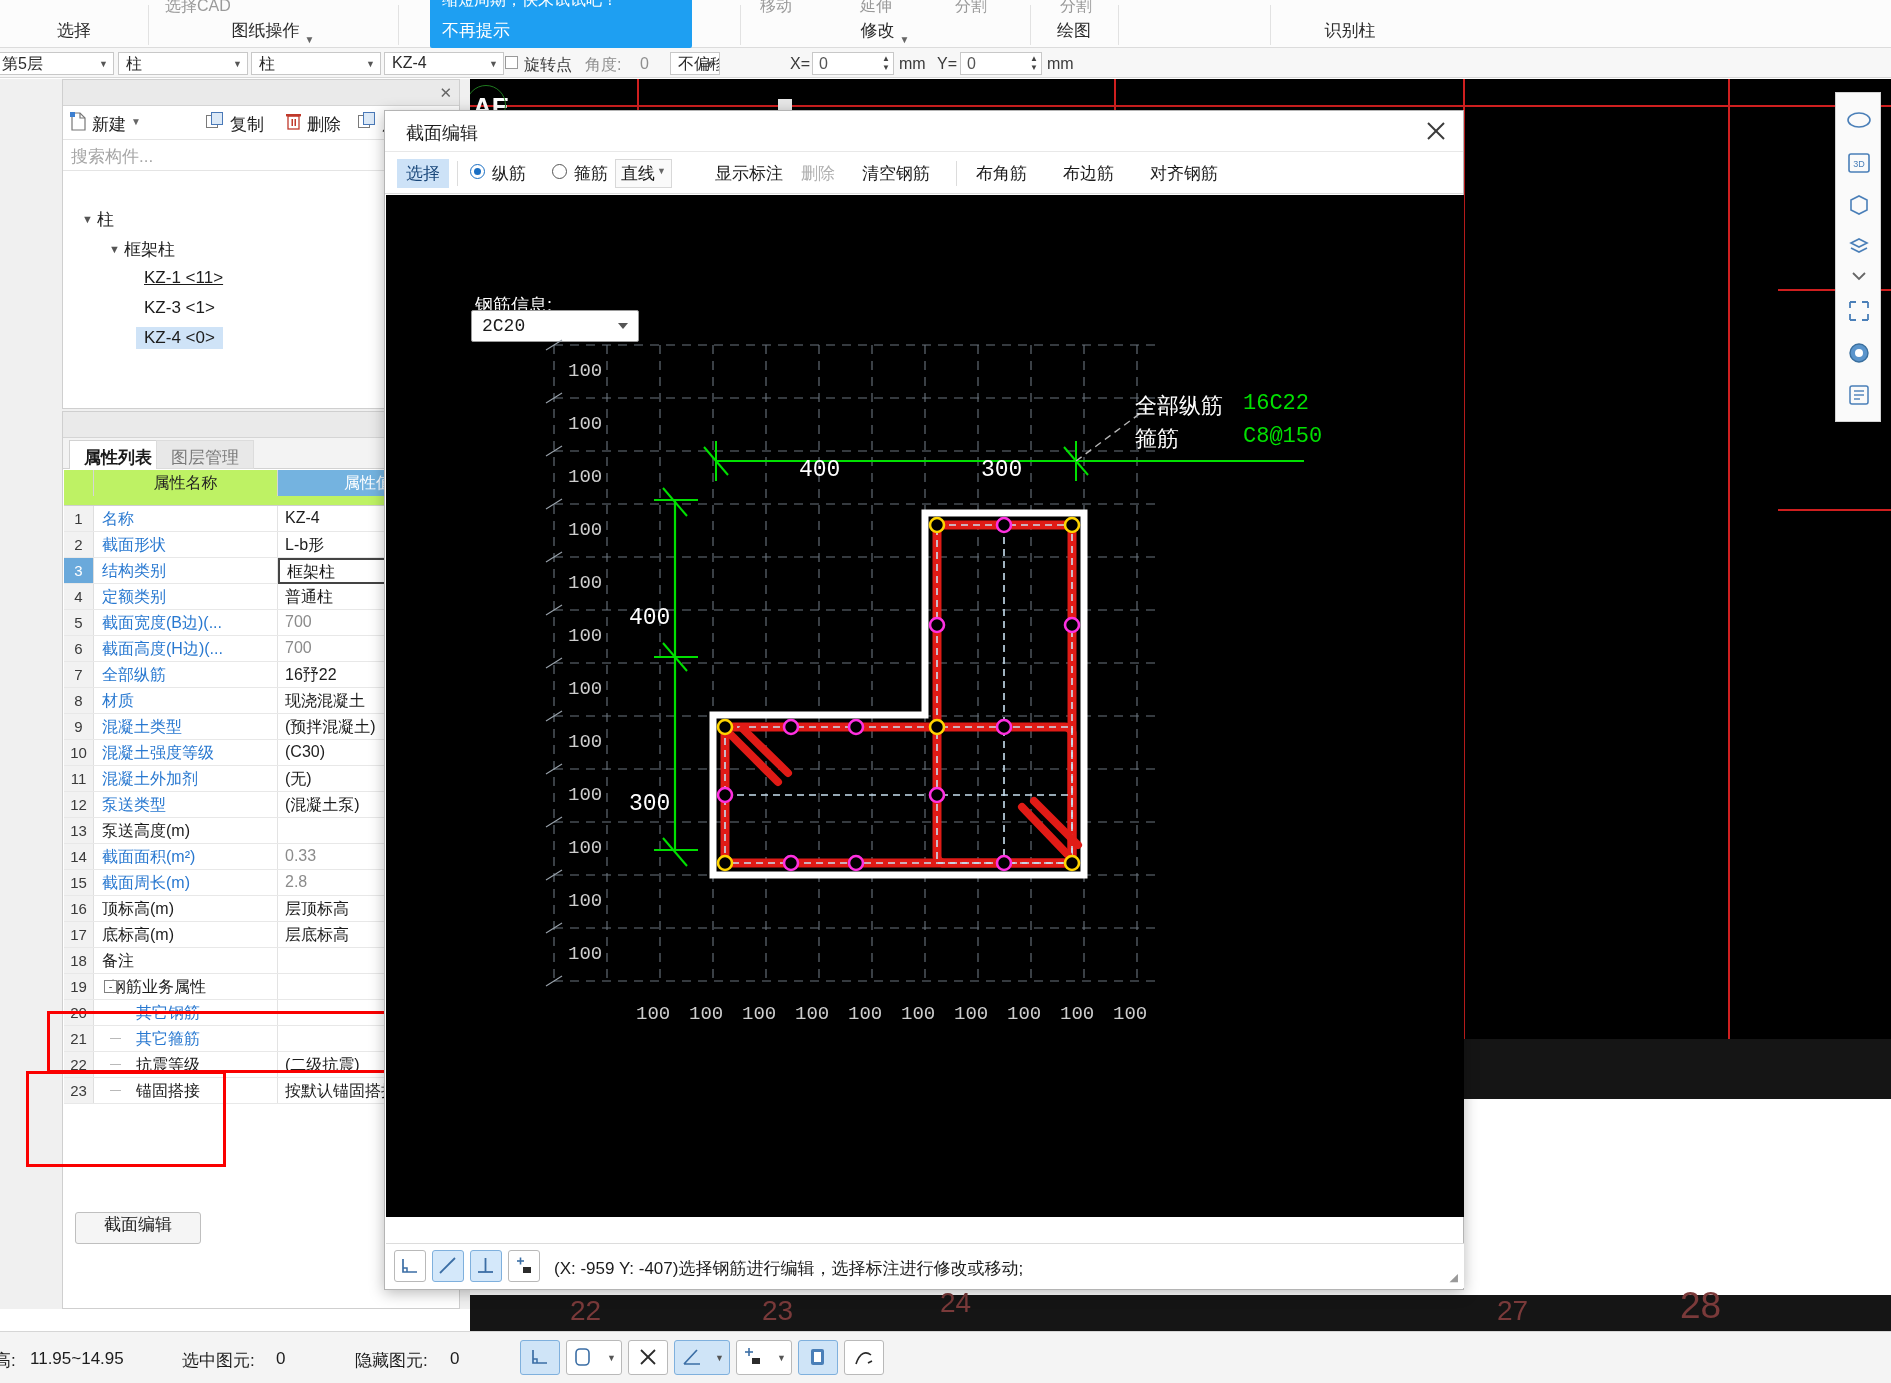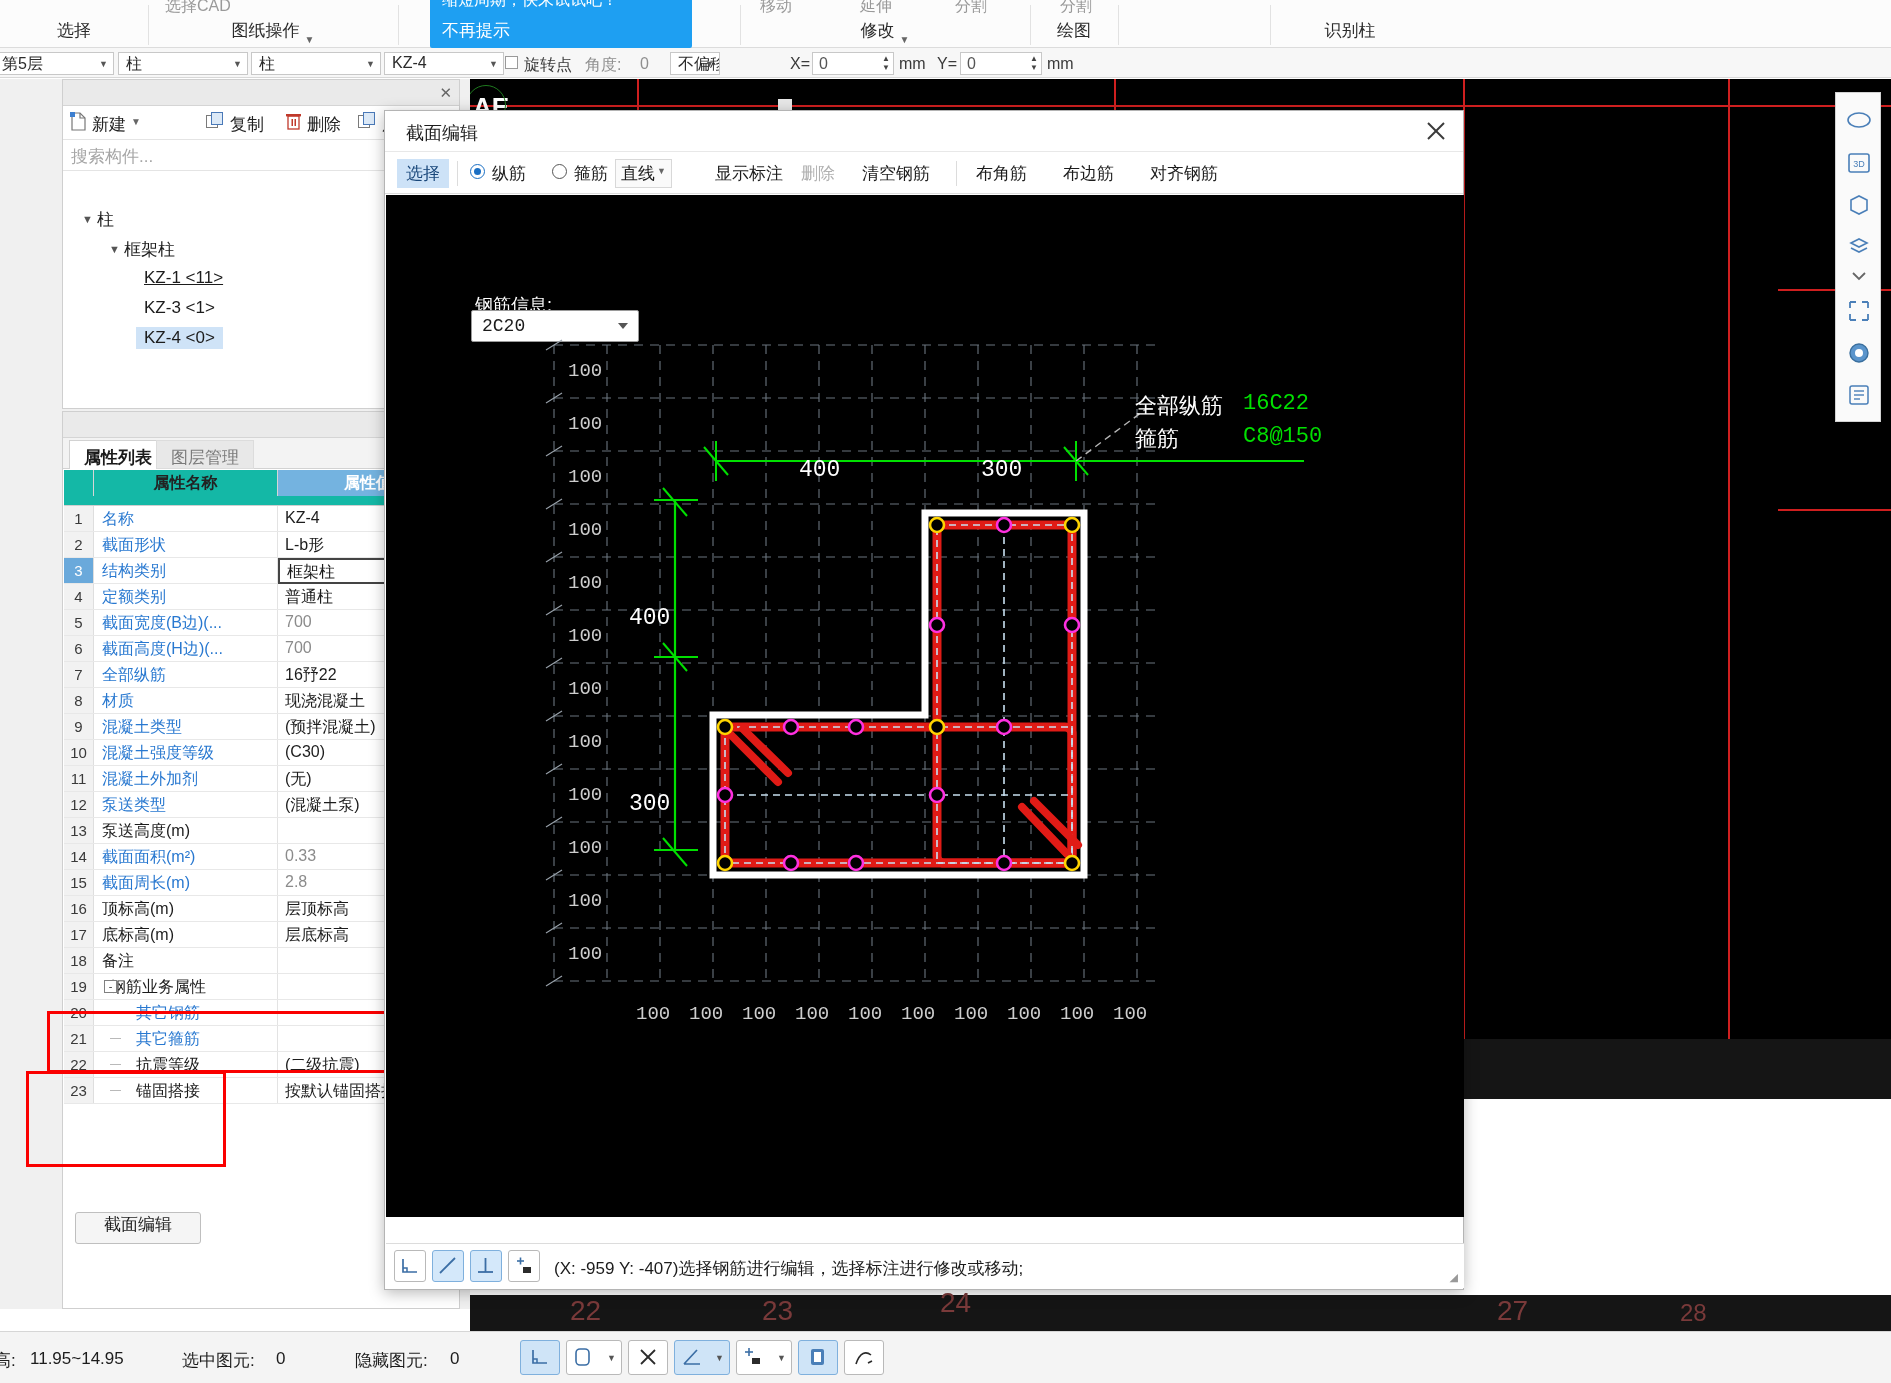--- a/index.html
+++ b/index.html
@@ -59,21 +59,21 @@
   .searchrow .ph { position:absolute; left:8px; top:5px; font-size:17px; color:#a6a6a6; }
 
   .tree { position:absolute; left:1px; right:1px; background:#fff; overflow:hidden; }
   .tnode { position:relative; height:30px; font-size:17px; color:#1c1c1c; white-space:nowrap; }
   .tnode .tw { position:absolute; font-size:11px; color:#555; }
   .tnode .tl { position:absolute; }
   .tnode.sel .tl { background:#cfe3f7; padding:1px 8px; }
 
   
   .ptbl { position:absolute; left:1px; right:1px; background:#fff; }
-  .ph-row { position:relative; height:36px; background:#14b8a6; border-bottom:1px solid #cfcfcf;font-weight:bold; }
+  .ph-row { position:relative; height:36px; background:#bef264; border-bottom:1px solid #cfcfcf; }
   .ph-c1 { position:absolute; left:0; width:30px; height:26px; border-right:1px solid #d6d6d6; }
   .ph-c2 { position:absolute; left:30px; width:184px; height:26px; text-align:center; font-size:16px; color:#222; padding-top:3px; border-right:1px solid #d6d6d6; }
   .ph-c3 { position:absolute; left:214px; right:0; height:26px; background:#74b3e0; color:#fff; text-align:center; font-size:16px; padding-top:3px; }
   .pr { position:relative; height:26px; border-bottom:1px solid #e8e8e8; }
   .pr .c1 { position:absolute; left:0; width:30px; height:25px; background:#f2f2f2; border-right:1px solid #dedede; text-align:center; font-size:15px; color:#3a3a3a; padding-top:4px; }
   .pr.active .c1 { background:#6aa9db; color:#fff; }
   .pr .c2 { position:absolute; left:30px; width:184px; height:25px; border-right:1px solid #e3e3e3; font-size:16px; padding:3px 0 0 8px; white-space:nowrap; overflow:hidden; }
   .pr .c3 { position:absolute; left:214px; right:0; height:25px; font-size:16px; padding:3px 0 0 7px; white-space:nowrap; overflow:hidden; }
   .blue { color:#2878d0; }
   .dark { color:#1c1c1c; }
@@ -702,21 +702,21 @@
         <line x1="7" y1="16" x2="13" y2="16" stroke="#4a7fb8" stroke-width="1.4"></line>
       </svg>
   </div>
 </div>
 
 <div style="position:absolute;left:470px;bottom:52px;width:1421px;height:36px;background:#151515;z-index:20;"></div>
 <div style="position:absolute;left:570px;bottom:56px;color:#7a3a3a;font-size:28px;z-index:21;">22</div>
 <div style="position:absolute;left:762px;bottom:56px;color:#7a3a3a;font-size:28px;z-index:21;">23</div>
 <div style="position:absolute;left:940px;bottom:64px;color:#7a3a3a;font-size:28px;z-index:21;">24</div>
 <div style="position:absolute;left:1497px;bottom:56px;color:#7a3a3a;font-size:28px;z-index:21;">27</div>
-<div style="position:absolute;left:1680px;bottom:56px;color:#7a3a3a;font-size:24px;z-index:21;">28</div>
+<div style="position:absolute;left:1680px;bottom:56px;color:#7a3a3a;font-size:37px;z-index:21;">28</div>
 <div id="cmdhint">
   <span style="font-family:'Liberation Mono',monospace;">⌐ </span><span>按鼠标左键指定插入点,按右键结束或 ESC 取消</span>
 </div>
 
 <div id="statusbar">
   <span class="sb-txt" style="left:-6px;">高:</span>
   <span class="sb-txt" style="left:30px;">11.95~14.95</span>
   <span class="sb-txt" style="left:182px;">选中图元:</span>
   <span class="sb-txt" style="left:276px;">0</span>
   <span class="sb-txt" style="left:355px;">隐藏图元:</span>

